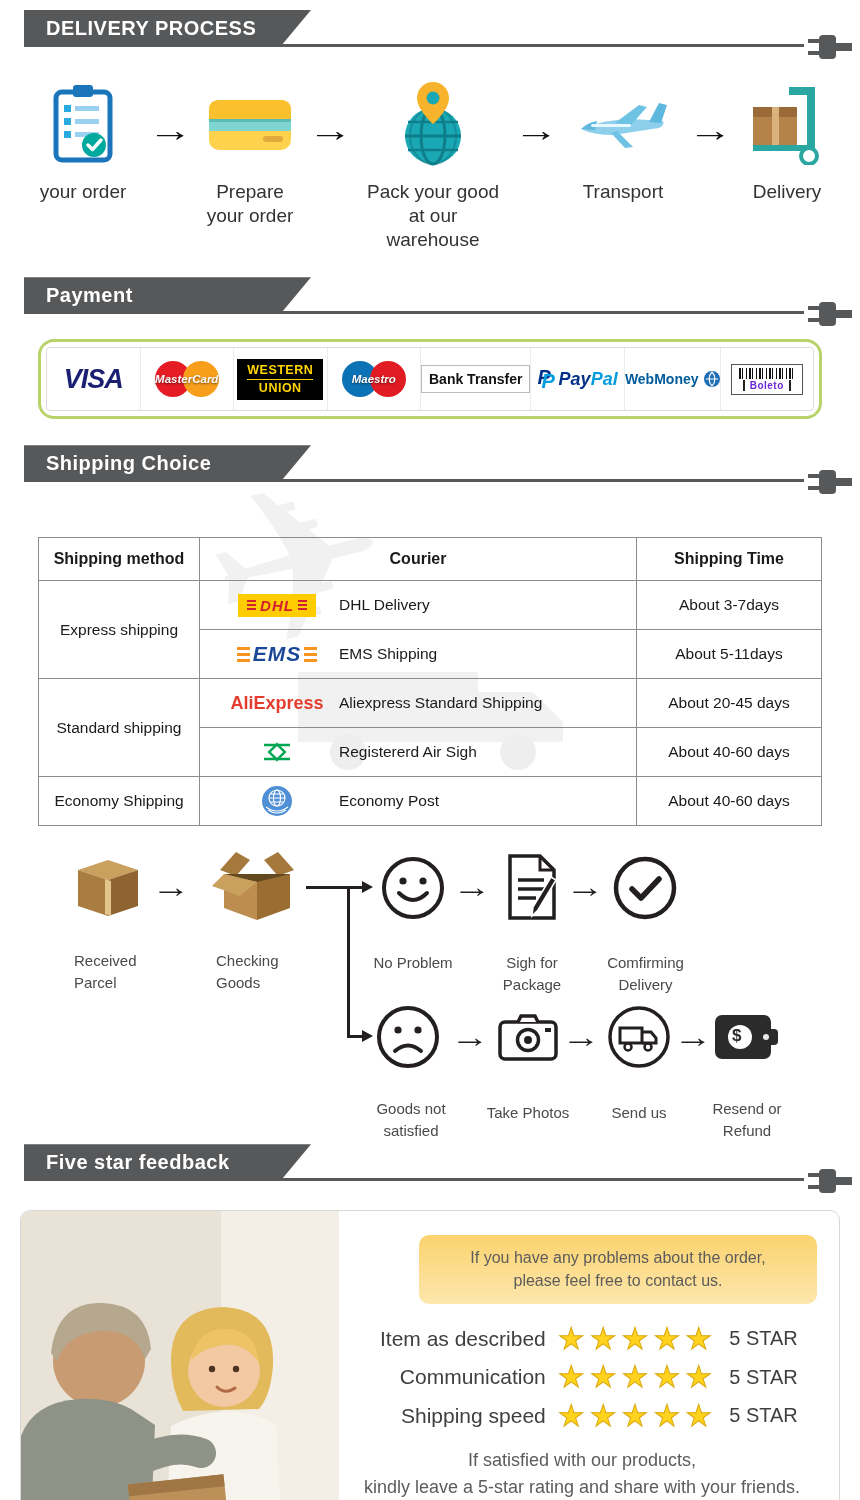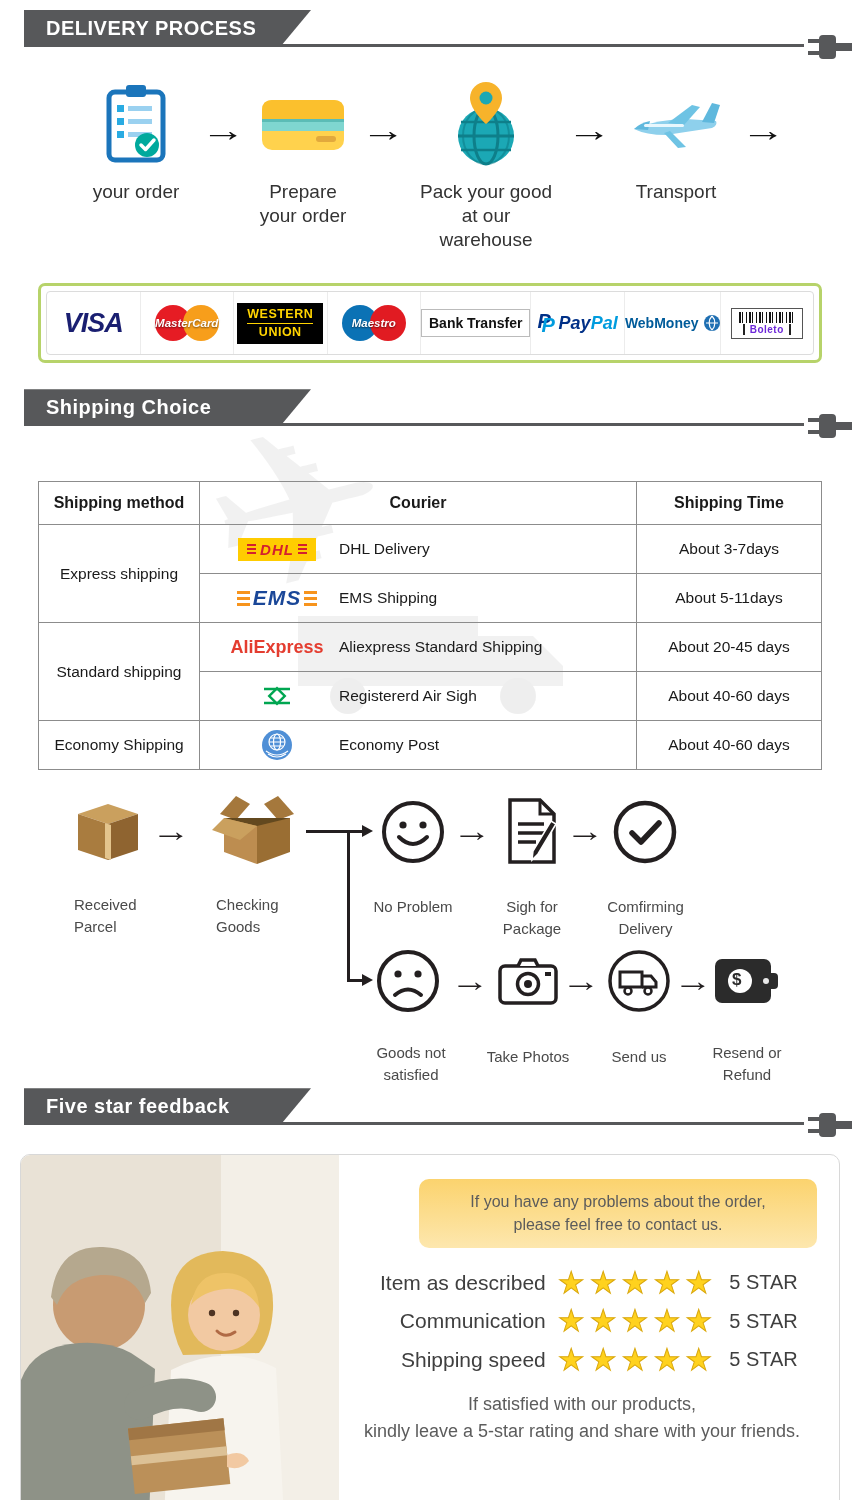--- a/index.html
+++ b/index.html
@@ -17,21 +17,21 @@
 
   
   .steps{display:flex;align-items:flex-start;justify-content:center;gap:16px;padding:20px 6px 4px;}
   .step{display:flex;flex-direction:column;align-items:center;}
   .step-icon{height:96px;display:flex;align-items:center;justify-content:center;}
   .step-label{margin-top:8px;font-size:19px;color:#333;text-align:center;line-height:1.25;}
   .w1{width:110px;}.w2{width:96px;}.w3{width:142px;}.w4{width:110px;}.w5{width:90px;}
   .step-arrow{font-size:32px;color:#111;margin-top:38px;transform:scaleX(1.4);line-height:1;}
 
   
-  .pay-wrap{margin:28px 38px 0;border:3px solid #b7d36a;border-radius:7px;padding:5px;}
+  .pay-wrap{margin:16px 38px 0;border:3px solid #b7d36a;border-radius:16px;padding:5px;}
   .pay-inner{border:1px solid #dcdcdc;border-radius:4px;display:flex;align-items:stretch;height:62px;background:#fff;}
   .pay-cell{flex:1;display:flex;align-items:center;justify-content:center;border-right:1px solid #ececec;}
   .pay-cell:last-child{border-right:none;}
   .visa-text{font-size:27px;font-weight:bold;font-style:italic;color:#1a1f71;letter-spacing:-1px;}
   .mc{position:relative;width:64px;height:38px;display:inline-block;}
   .mc-c{position:absolute;top:1px;width:36px;height:36px;border-radius:50%;}
   .mc-red{left:0;background:#e61c24;}
   .mc-org{right:0;background:#f79e1b;}
   .ms-blue{left:0;background:#0b72b5;}
   .ms-red{right:0;background:#e11b22;}
@@ -174,22 +174,48 @@
           <path d="M74 27 L84 8 L92 10 L86 28 Z" fill="#5fb8dd"></path>
           <path d="M40 28 L64 10 L72 12 L56 30 Z" fill="#6ec3e4"></path>
           <path d="M42 36 L58 52 L50 53 L36 38 Z" fill="#6ec3e4"></path>
           <rect x="16" y="29" width="40" height="3" rx="1.5" fill="#e8f7fd"></rect>
         </svg>
       </div>
       <div class="step-label w4">Transport</div>
     </div>
     <div class="step-arrow">→</div>
 
-  </div>
-
+    <div class="step">
+      <div class="step-icon">
+        <svg width="76" height="82" viewBox="0 0 76 82">
+          <path d="M58 4 h8 v58 h-8 z" fill="#2aa7a0"></path>
+          <path d="M40 4 h20 v8 h-20 z" fill="#2aa7a0"></path>
+          <rect x="4" y="24" width="44" height="38" fill="#b5824a"></rect>
+          <rect x="4" y="24" width="44" height="10" fill="#9a6a38"></rect>
+          <rect x="23" y="24" width="7" height="38" fill="#d9b27c"></rect>
+          <rect x="4" y="62" width="62" height="6" fill="#2aa7a0"></rect>
+          <circle cx="60" cy="73" r="8" fill="#fff" stroke="#2aa7a0" stroke-width="4"></circle>
+        </svg>
+      </div>
+      <div class="step-label w5">Delivery</div>
+    </div>
+  </div>
+
+  <div class="section-header" style="margin-top:22px;">
+    <div class="banner">
+      <span>Payment</span>
+    </div>
+    <div class="rule"></div>
+    <svg class="plug" width="44" height="26" viewBox="0 0 44 26">
+      <rect x="0" y="5" width="13" height="4" fill="#57585a"></rect>
+        <rect x="0" y="17" width="13" height="4" fill="#57585a"></rect>
+      <rect x="11" y="1" width="17" height="24" rx="4" fill="#57585a"></rect>
+        <rect x="27" y="9" width="17" height="8" fill="#57585a"></rect>
+    </svg>
+  </div>
 
   <div class="pay-wrap">
     <div class="pay-inner">
       <div class="pay-cell">
         <span class="visa-text">VISA</span>
       </div>
       <div class="pay-cell">
         <span class="mc">
           <span class="mc-c mc-red"></span>
           <span class="mc-c mc-org"></span>

